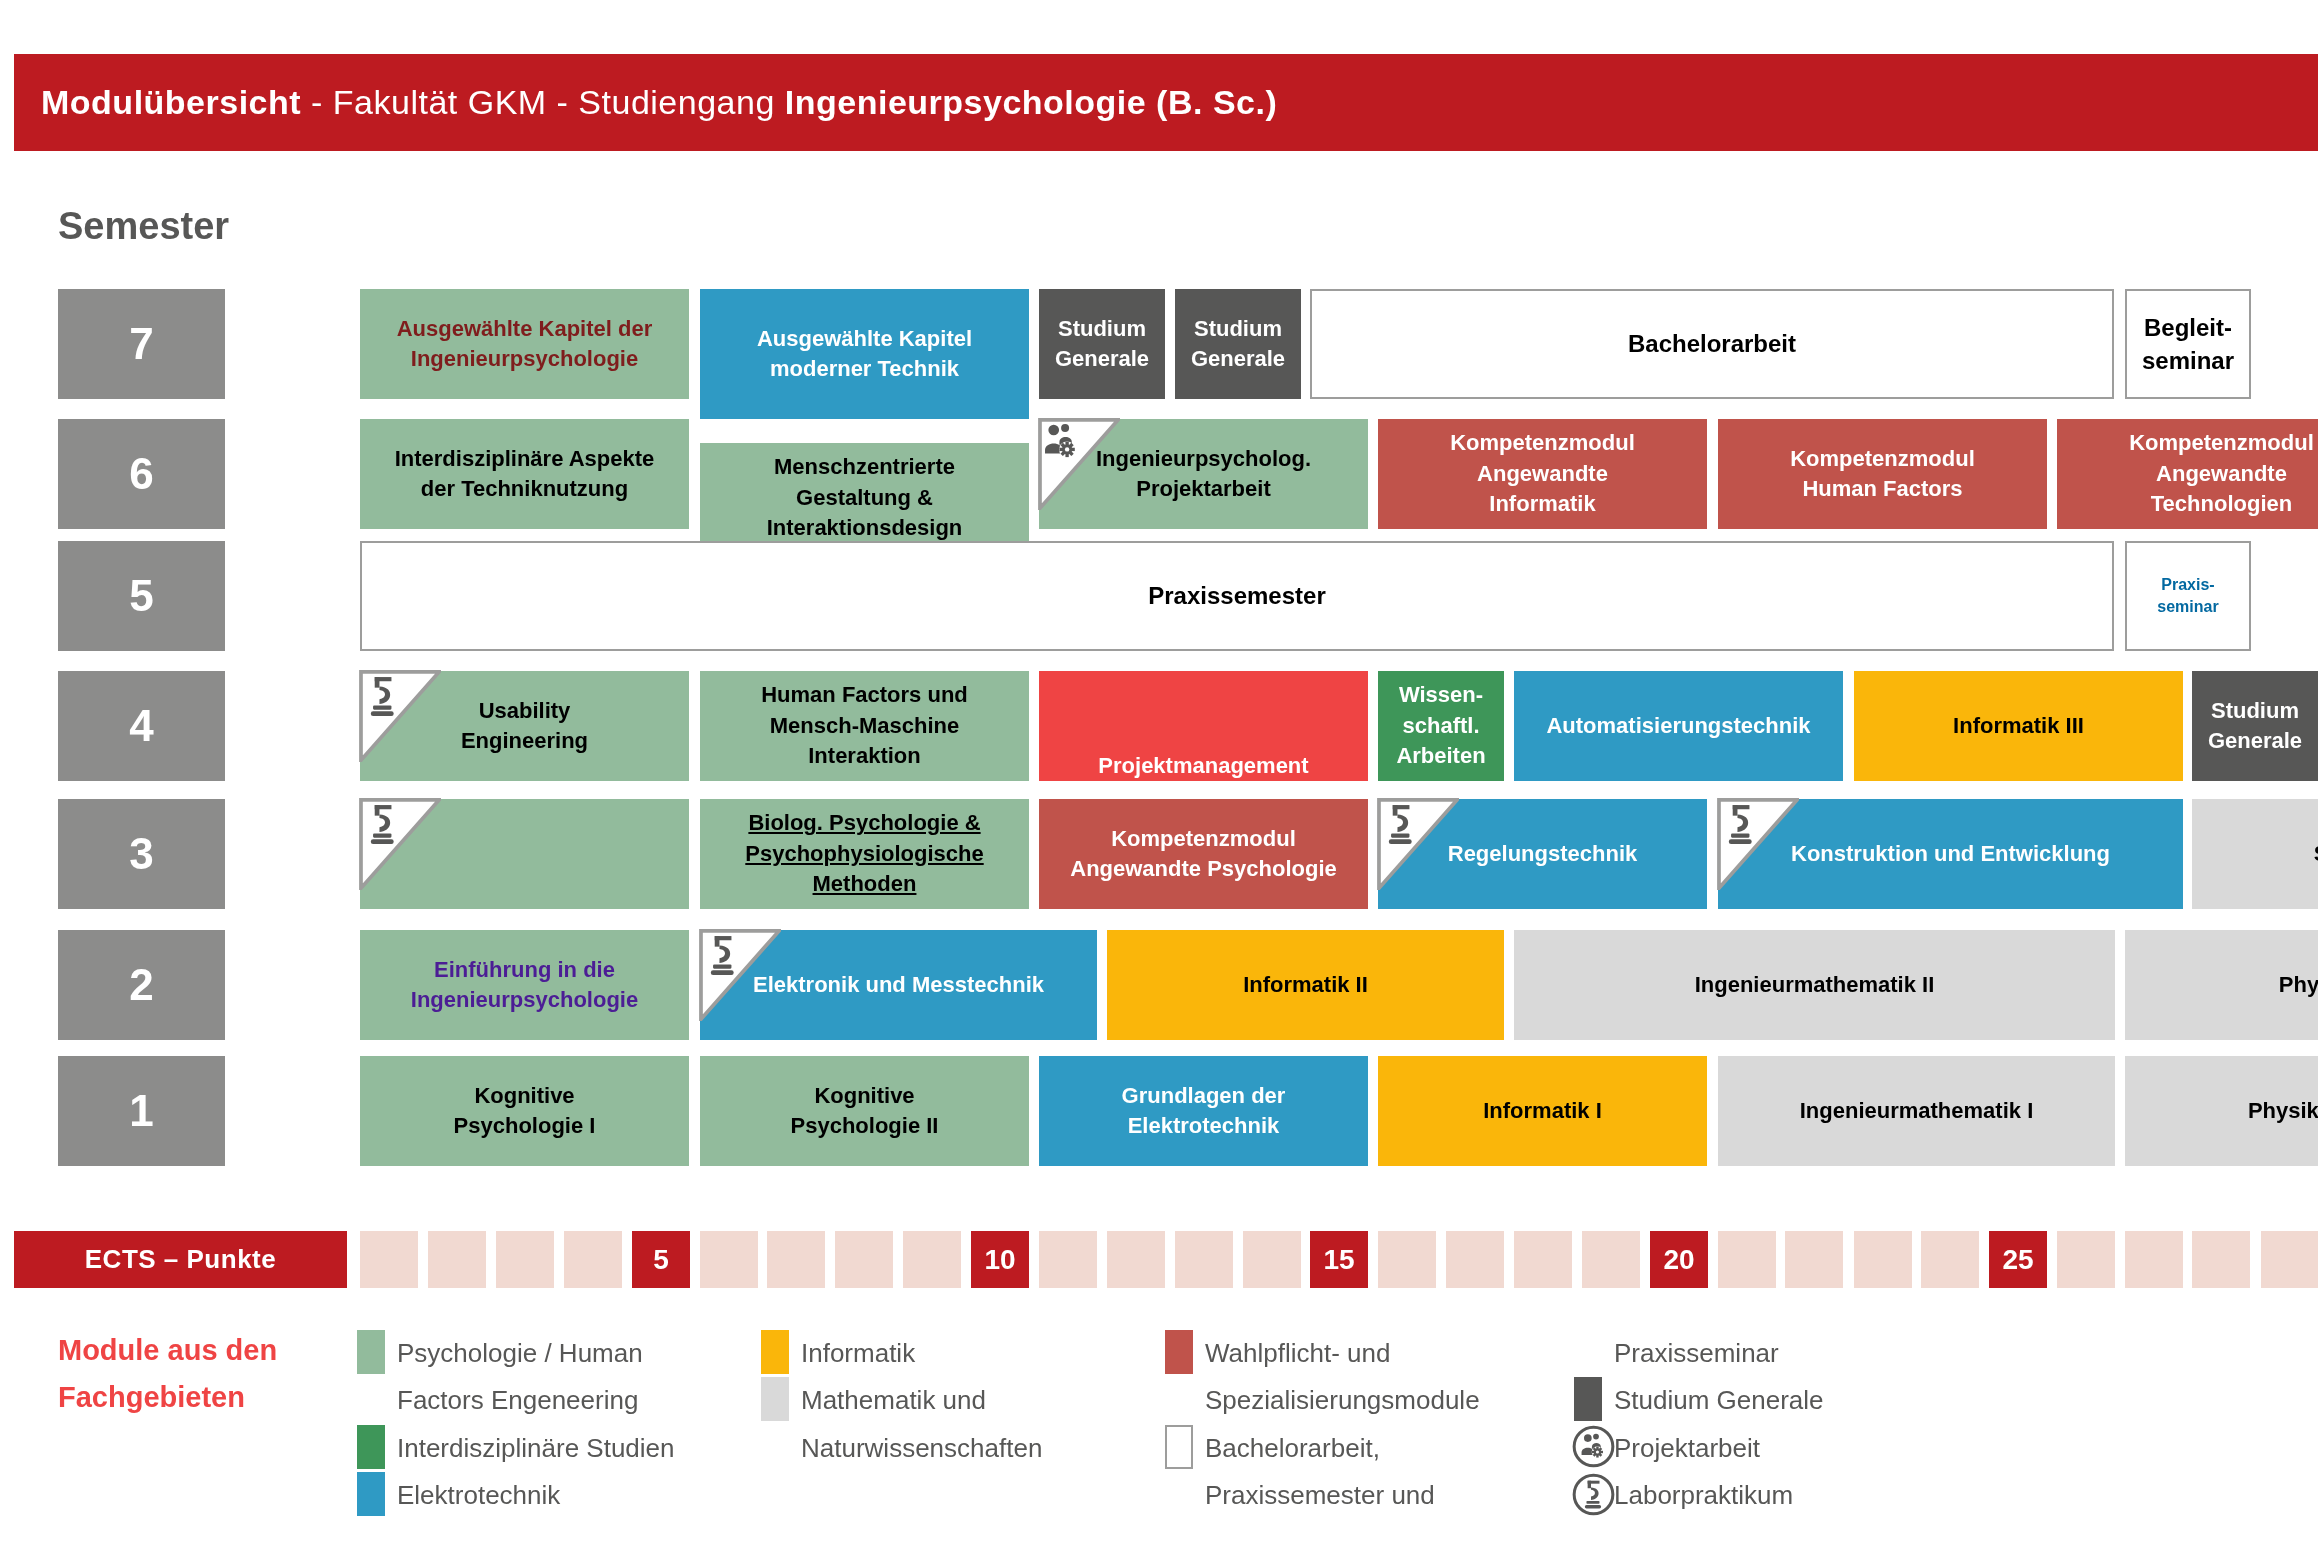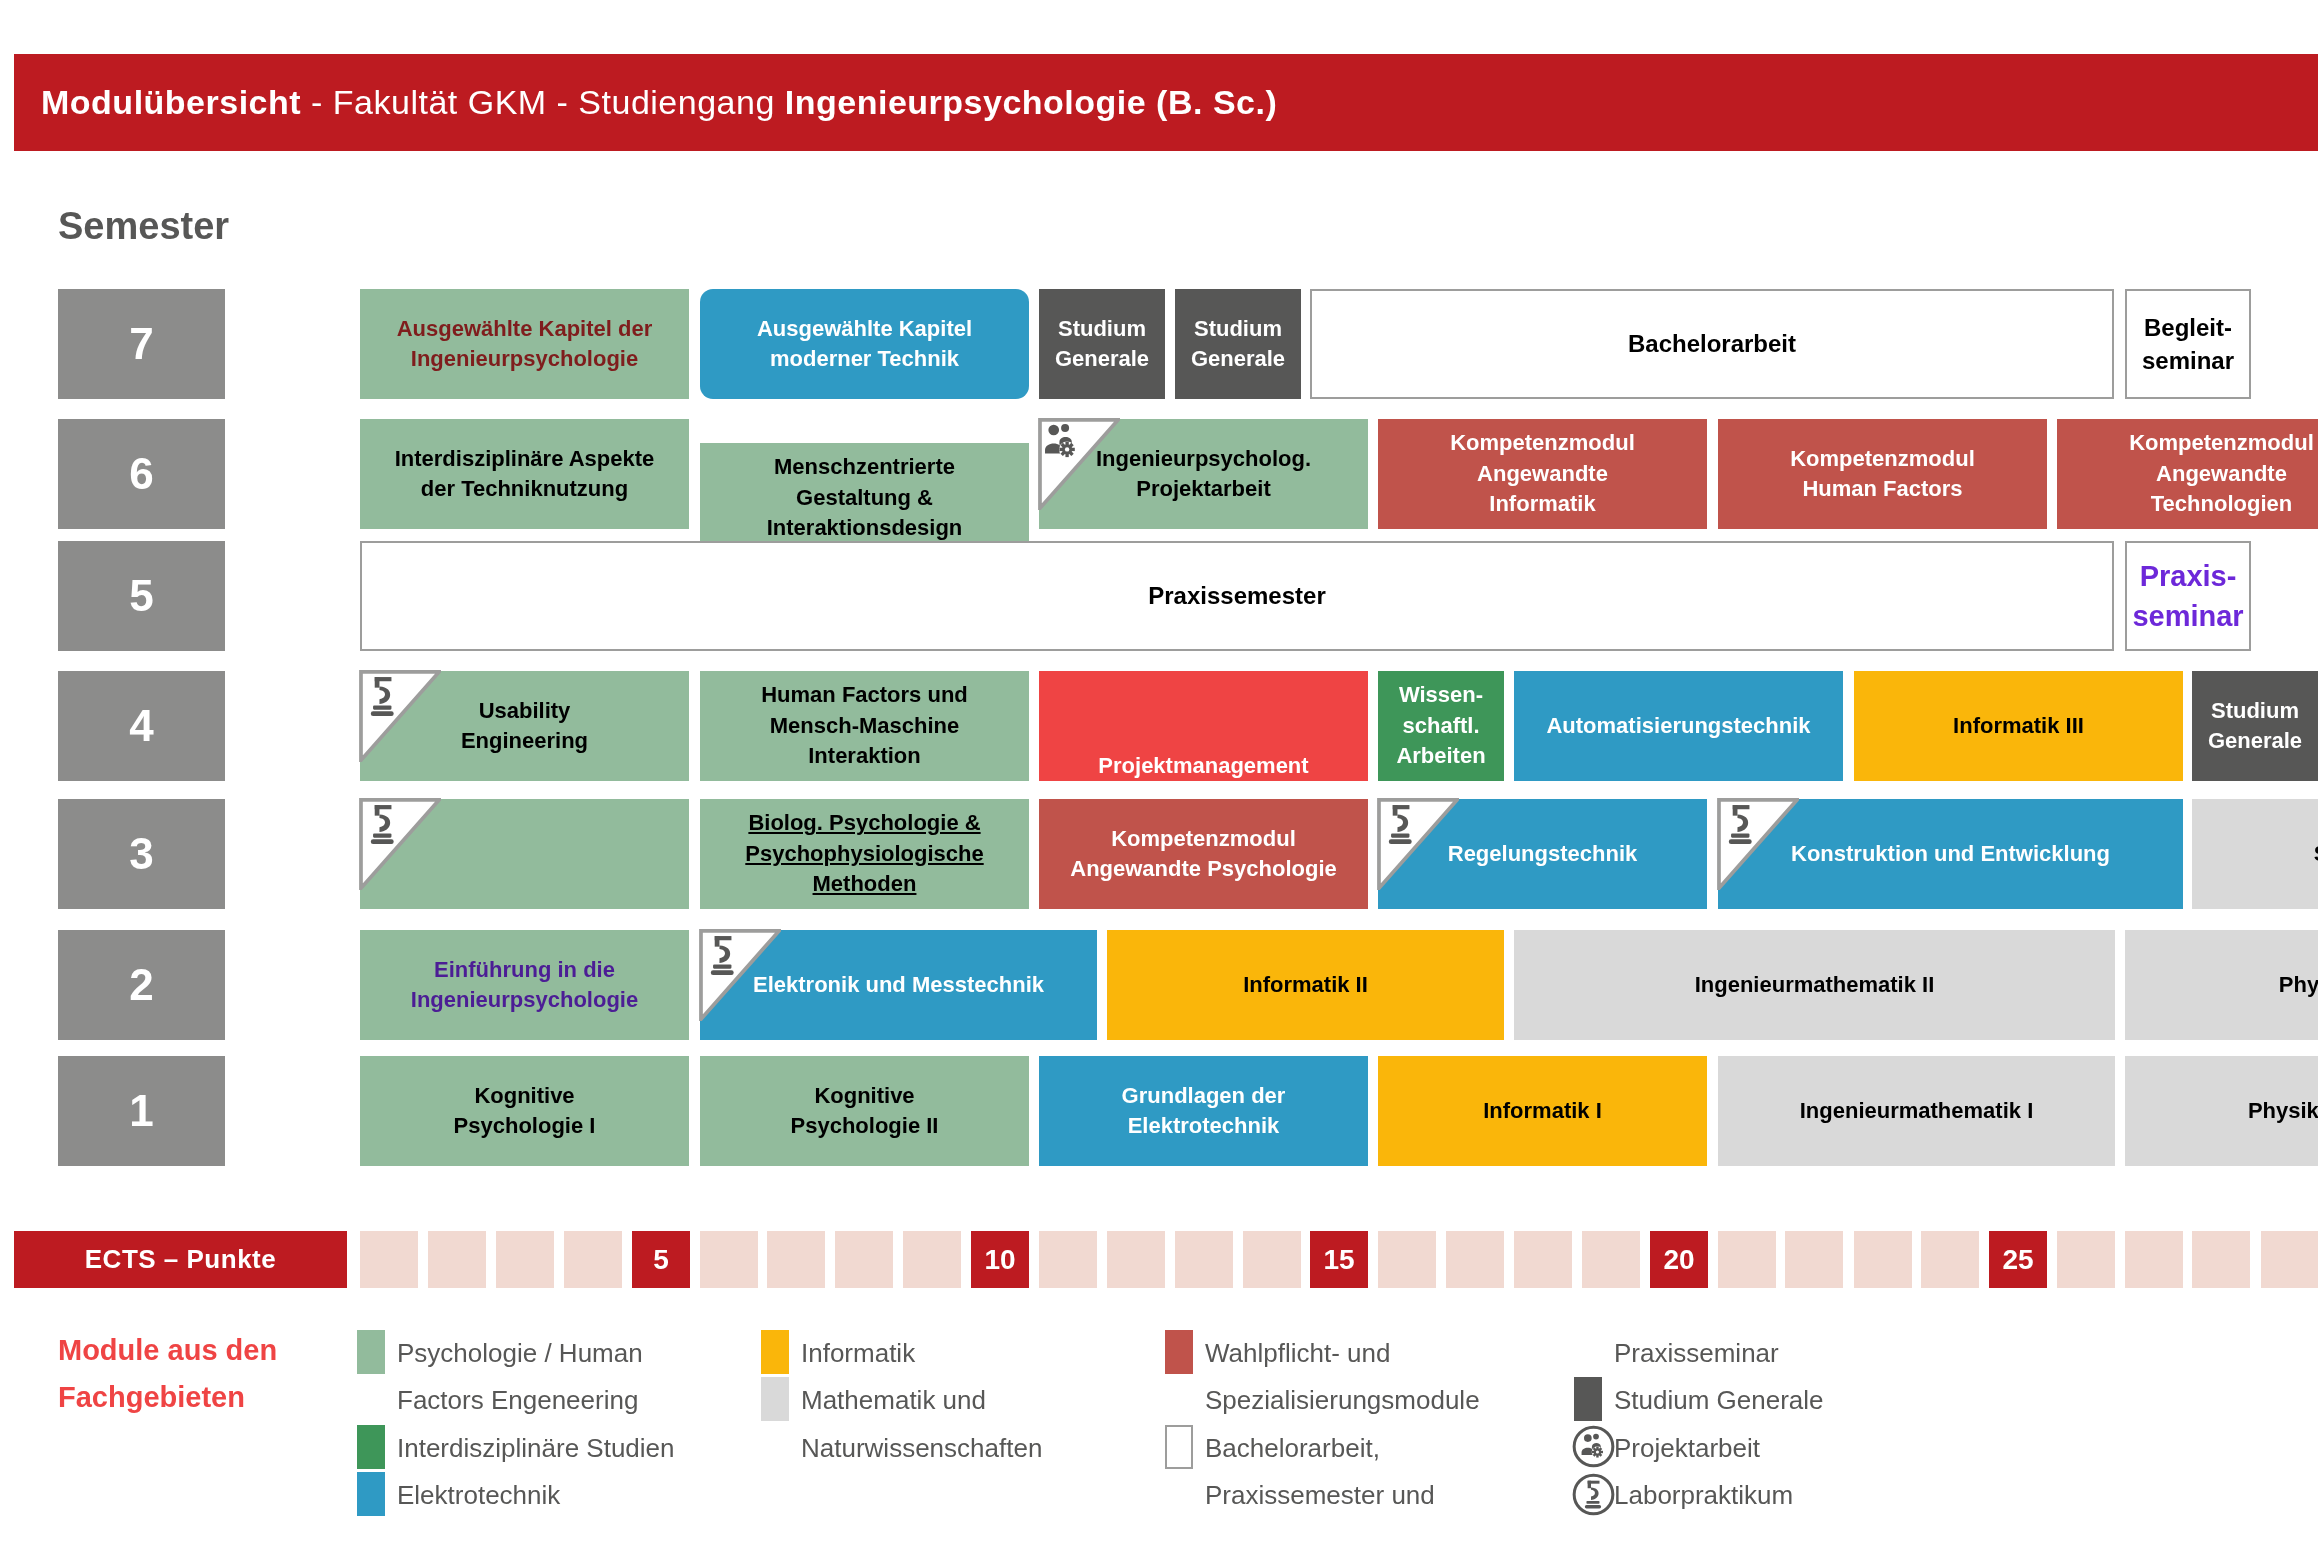--- a/index.html
+++ b/index.html
@@ -53,21 +53,21 @@
   <div class="titlebar" id="titlebar" style="background: rgb(189, 27, 33);"><span class="b">Modulübersicht</span><span> - Fakultät GKM - Studiengang </span><span class="b">Ingenieurpsychologie (B. Sc.)</span></div>
 
   <div class="sem-heading">Semester</div>
 
   <div id="dynamic">
       <div class="sem-box" style="top: 289px; height: 110px; background: rgb(140, 140, 139);">7</div>
       <div class="block" style="left: 360px; top: 289px; width: 329px; height: 110px; background: rgb(146, 187, 156);">
         <div class="lbl" style="color: #7f1d1d;">Ausgewählte Kapitel der
 Ingenieurpsychologie</div>
       </div>
-      <div class="block" style="left: 700px; top: 289px; width: 329px; height: 110px; background: rgb(47, 154, 196); border-radius: 13px;">
+      <div class="block" style="left: 700px; top: 289px; width: 329px; height: 130px; background: rgb(47, 154, 196);">
         <div class="lbl" style="color: rgb(255, 255, 255);">Ausgewählte Kapitel
 moderner Technik</div>
       </div>
       <div class="block" style="left: 1039px; top: 289px; width: 126px; height: 110px; background: rgb(87, 87, 86);">
         <div class="lbl" style="color: rgb(255, 255, 255);">Studium
 Generale</div>
       </div>
       <div class="block" style="left: 1175px; top: 289px; width: 126px; height: 110px; background: rgb(87, 87, 86);">
         <div class="lbl" style="color: rgb(255, 255, 255);">Studium
 Generale</div>
@@ -127,21 +127,21 @@
       <div class="block" style="left: 2057px; top: 419px; width: 329px; height: 110px; background: rgb(192, 83, 75);">
         <div class="lbl" style="color: rgb(255, 255, 255);">Kompetenzmodul
 Angewandte
 Technologien</div>
       </div>
       <div class="sem-box" style="top: 541px; height: 110px; background: rgb(140, 140, 139);">5</div>
       <div class="block" style="left: 360px; top: 541px; width: 1754px; height: 110px; background: rgb(255, 255, 255); border: 2.8px solid rgb(157, 157, 156);">
         <div class="lbl" style="color: rgb(0, 0, 0); font-size: 24px;">Praxissemester</div>
       </div>
       <div class="block" style="left: 2125px; top: 541px; width: 126px; height: 110px; background: rgb(255, 255, 255); border: 2.8px solid rgb(157, 157, 156);">
-        <div class="lbl" style="color: #6d28d9; font-size: 29px;">Praxis-
+        <div class="lbl" style="color: #0369a1; font-size: 16px;">Praxis-
 seminar</div>
       </div>
       <div class="sem-box" style="top: 671px; height: 110px; background: rgb(140, 140, 139);">4</div>
       <div class="block" style="left: 360px; top: 671px; width: 329px; height: 110px; background: rgb(146, 187, 156);">
         <div class="lbl" style="color: rgb(0, 0, 0);">Usability
 Engineering</div>
         <div class="corner"><svg width="82" height="92" viewBox="0 0 176 198">
             <polygon points="4,4 172,4 4,194" fill="#ffffff" stroke="#9D9D9C" stroke-width="8"></polygon>
             <g transform="translate(24,14) scale(0.60)">
               <rect x="16" y="2" width="60" height="15" fill="#575756"></rect>

